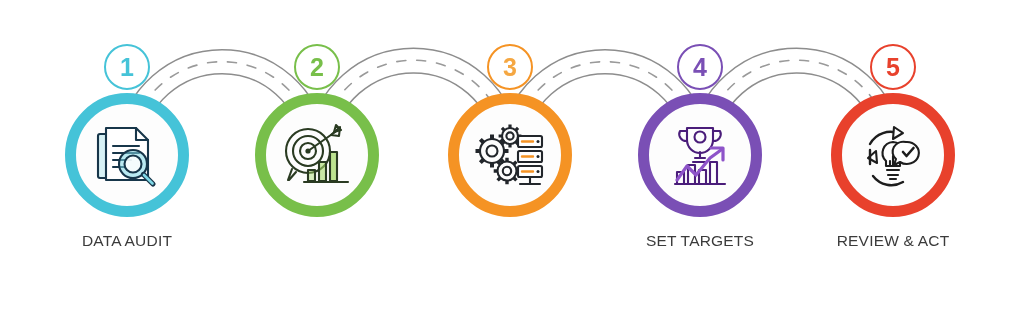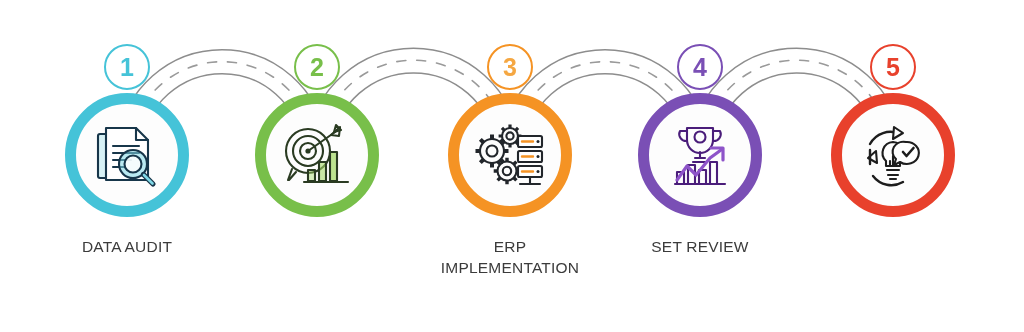--- a/index.html
+++ b/index.html
@@ -61,21 +61,21 @@
     background:#ffffff;
     z-index:1;
     display:flex;align-items:center;justify-content:center;
     font-size:25px;
     font-weight:bold;
     line-height:1;
     letter-spacing:0;
   }
   
   .label{
-    margin-top:20px;
+    margin-top:14px;
     font-size:15.5px;
     color:#3b3b3b;
     letter-spacing:0.2px;
     line-height:1.35;
     white-space:pre-line;
   }
 </style>
 </head>
 <body>
 
@@ -175,22 +175,20 @@
               <rect x="45" y="48" width="24" height="11" rx="1.5" fill="#ffffff"></rect>
               <rect x="45" y="48" width="24" height="11" rx="1.5" fill="none" stroke="#22262b" stroke-width="2.1" stroke-linecap="round" stroke-linejoin="round"></rect>
               <path d="M49 23.5 h11 M49 38.5 h11 M49 53.5 h11" stroke="#f59324" stroke-width="2.4" stroke-linecap="round"></path>
               <circle cx="65" cy="23.5" r="1.5" fill="#22262b"></circle>
               <circle cx="65" cy="38.5" r="1.5" fill="#22262b"></circle>
               <circle cx="65" cy="53.5" r="1.5" fill="#22262b"></circle>
               <path d="M57 59 v7 M47 66 h20" fill="none" stroke="#22262b" stroke-width="2.1" stroke-linecap="round" stroke-linejoin="round"></path>
             </svg>
           </div>
         </div>
-        <div class="label">ERP
-IMPLEMENTATION</div>
       </div>
       <div class="step" style="left: 605px;">
         <div class="circle-wrap" style="margin-top:93px">
           <div class="badge" style="top:-49px;border-color:#7a4fb5;color:#7a4fb5">
             <span>4</span>
           </div>
           <div class="ring" style="border-color:#7a4fb5"></div>
           <div class="icon-slot">
             <svg viewBox="0 0 74 74">
               <path d="M24 10 h26 v12 a13 13 0 0 1 -26 0 z" fill="none" stroke="#4a1d7a" stroke-width="2.1" stroke-linecap="round" stroke-linejoin="round"></path>
@@ -201,21 +199,21 @@
               <path d="M12 66 h50" fill="none" stroke="#4a1d7a" stroke-width="2.1" stroke-linecap="round" stroke-linejoin="round"></path>
               <rect x="14" y="54" width="7" height="12" fill="none" stroke="#4a1d7a" stroke-width="2.1" stroke-linecap="round" stroke-linejoin="round"></rect>
               <rect x="25" y="47" width="7" height="19" fill="none" stroke="#4a1d7a" stroke-width="2.1" stroke-linecap="round" stroke-linejoin="round"></rect>
               <rect x="36" y="52" width="7" height="14" fill="none" stroke="#4a1d7a" stroke-width="2.1" stroke-linecap="round" stroke-linejoin="round"></rect>
               <rect x="47" y="44" width="7" height="22" fill="none" stroke="#4a1d7a" stroke-width="2.1" stroke-linecap="round" stroke-linejoin="round"></rect>
               <path d="M14 62 L24 48 L33 57 L47 40 L58 32" stroke="#8e54c9" stroke-width="3.2" fill="none" stroke-linecap="round" stroke-linejoin="round"></path>
               <path d="M48 30 h12 v12" stroke="#8e54c9" stroke-width="3.2" fill="none" stroke-linecap="round" stroke-linejoin="round"></path>
             </svg>
           </div>
         </div>
-        <div class="label">SET REVIEW</div>
+        <div class="label">SET TARGETS</div>
       </div>
       <div class="step" style="left: 798px;">
         <div class="circle-wrap" style="margin-top:93px">
           <div class="badge" style="top:-49px;border-color:#e8412c;color:#e8412c">
             <span>5</span>
           </div>
           <div class="ring" style="border-color:#e8412c"></div>
           <div class="icon-slot">
             <svg viewBox="0 0 74 74">
               <path d="M14 26 a23 23 0 0 1 30 -10" stroke="#1d1d1d" stroke-width="2.4" fill="none" stroke-linecap="round"></path>
@@ -224,16 +222,17 @@
               <path d="M12 40 l8 -7 l1 12 z" fill="#ffffff" stroke="#1d1d1d" stroke-width="2.1" stroke-linecap="round" stroke-linejoin="round"></path>
               <path d="M14 32 v14" stroke="#1d1d1d" stroke-width="2.4" fill="none" stroke-linecap="round"></path>
               <path d="M37 24 a11 11 0 0 1 7 19 v5 h-14 v-5 a11 11 0 0 1 7 -19 z" fill="#ffffff" stroke="#1d1d1d" stroke-width="2.1" stroke-linecap="round" stroke-linejoin="round"></path>
               <path d="M31 52 h12 M32 57 h10 M34 61 h6" fill="none" stroke="#1d1d1d" stroke-width="2.1" stroke-linecap="round" stroke-linejoin="round"></path>
               <path d="M34 43 v5 M40 43 v5 M37 38 v10" fill="none" stroke="#1d1d1d" stroke-width="2.1" stroke-linecap="round" stroke-linejoin="round"></path>
               <path d="M50 24 a12 11 0 1 1 -6 20 l-6 3 l2 -6 a11 10 0 0 1 10 -17 z" fill="#ffffff" stroke="#1d1d1d" stroke-width="2.1" stroke-linecap="round" stroke-linejoin="round"></path>
               <path d="M47 34 l3.5 4 l7 -8" stroke="#1d1d1d" stroke-width="2.6" fill="none" stroke-linecap="round" stroke-linejoin="round"></path>
             </svg>
           </div>
         </div>
+        <div class="label">REVIEW &amp; ACT</div>
       </div>
     </div>
 
 </div>
 
 </body></html>

